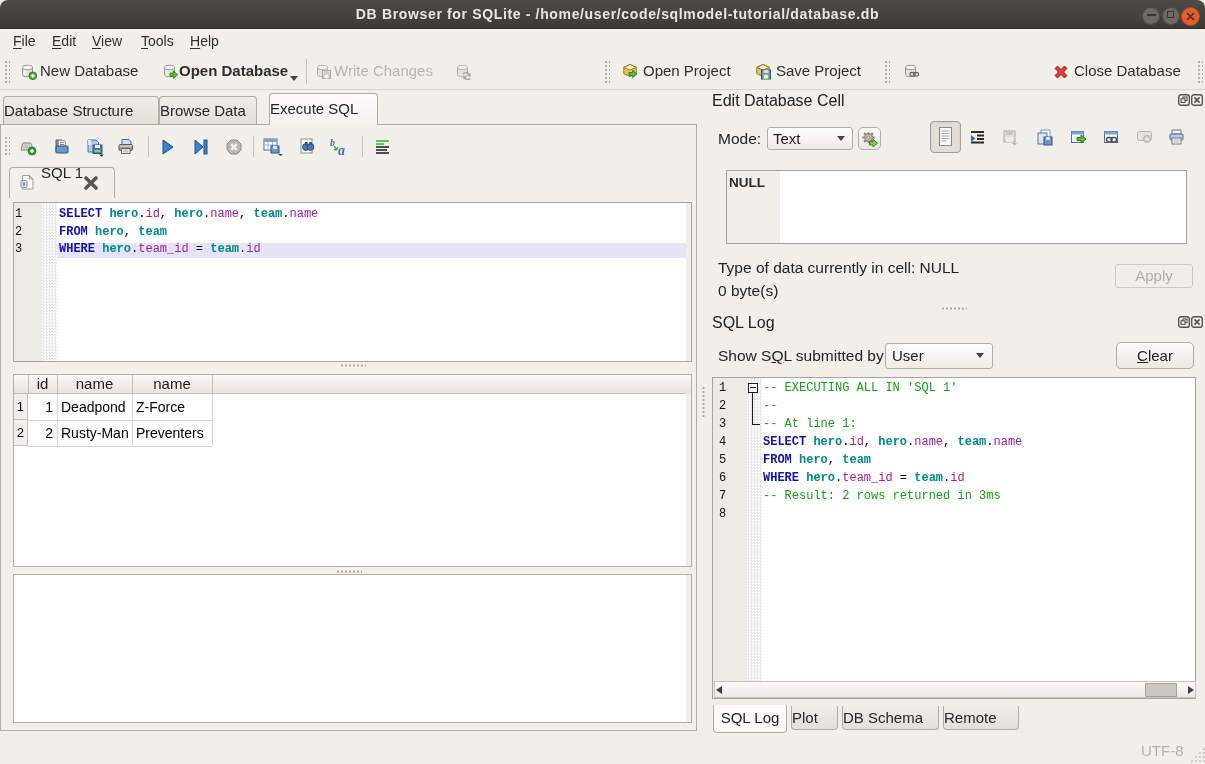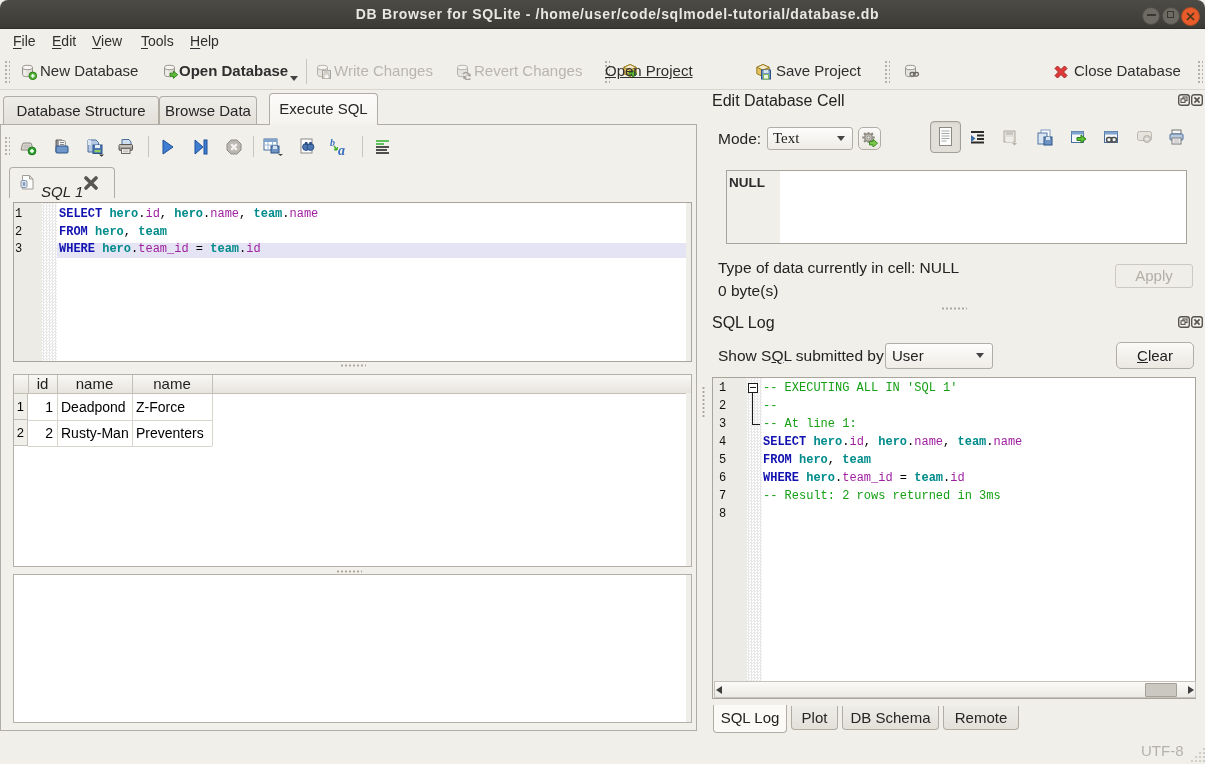--- a/index.html
+++ b/index.html
@@ -12,21 +12,21 @@
 .winbtn{top:7px;width:16px;height:16px;border-radius:50%;}
 
 .menuitem{top:29px;height:24px;line-height:24px;font-size:14px;color:#2f2f2f;}
 .menuitem u{text-decoration-thickness:1px;text-underline-offset:2px;}
 
 .tbtext{top:0;height:36px;line-height:35px;font-size:15px;color:#2f2f2f;}
 .tbtext.dis{color:#b9b5ae;}
 .vsep{width:1px;background:#c9c6be;}
 .handle{background-image:radial-gradient(circle,#b5b1a9 1px,transparent 1.2px);background-size:4px 4px;}
 
-.tab{box-sizing:border-box;border:1px solid #b1ada5;border-bottom:none;border-radius:4px 4px 0 0;background:linear-gradient(#efede8,#e3e0da);text-align:center;font-size:15px;color:#262626;}
+.tab{box-sizing:border-box;border:1px solid #b1ada5;border-bottom:none;border-radius:4px 4px 0 0;background:linear-gradient(#efede8,#e3e0da);text-align:left;font-size:15px;color:#262626;}
 .tab.active{background:linear-gradient(#fcfbfa,#f5f3ef);}
 
 .box{box-sizing:border-box;background:#fff;border:1px solid #a9a59d;}
 .dots-h{height:3px;background-image:radial-gradient(circle,#a9a59d 1px,transparent 1.2px);background-size:4px 3px;}
 .dots-v{width:3px;background-image:radial-gradient(circle,#a9a59d 1px,transparent 1.2px);background-size:3px 4px;}
 
 .kw{color:#1212b0;font-weight:bold;}
 .tb{color:#008b8b;font-weight:bold;}
 .id{color:#a020a0;}
 .cm{color:#15a015;}
@@ -87,28 +87,27 @@
     </svg>
   <div class="abs tbtext dis" style="left:334px;top:53px;">Write Changes</div>
   <svg class="abs" style="left:455px;top:63px" width="17" height="17" id="i-revert">
       <path d="M2.5 4.5 V11.5 a5 2.2 0 0 0 10 0 V4.5" fill="#e6e4df" stroke="#b3b0a8"></path>
       <ellipse cx="7.5" cy="4.5" rx="5" ry="2.2" fill="#f4f3f0" stroke="#b3b0a8"></ellipse>
       <path d="M8 11 a4 4 0 0 1 7 2" fill="none" stroke="#a5a29a" stroke-width="1.5"></path>
       <path d="M15.8 10.5 l-0.5 3.5 l-3 -1.5 z" fill="#a5a29a"></path>
       <path d="M15.5 15.5 a4 4 0 0 1 -6.5 -1.5" fill="none" stroke="#a5a29a" stroke-width="1.5"></path>
       <path d="M8.3 16 l0.3 -3.4 l3 1.6 z" fill="#a5a29a"></path>
     </svg>
-  <div class="abs tbtext dis" style="left:474px;top:53px;">Revert Changes</div>
   <div class="abs handle" style="left:604px;top:60px;width:6px;height:24px;"></div>
   <svg class="abs" style="left:622px;top:63px" width="17" height="17" id="i-openproj">
       <path d="M8 1.5 l6.2 2.8 v6.4 l-6.2 2.8 l-6.2 -2.8 V4.3 z" fill="#e5c25e" stroke="#9a7d22"></path>
       <path d="M8 1.5 l6.2 2.8 l-6.2 2.8 l-6.2 -2.8 z" fill="#f6ecca" stroke="#9a7d22"></path>
       <path d="M7 9.5 h3.6 v-2.1 l4.3 3.6 l-4.3 3.6 v-2.1 H7 z" fill="#63bd3c" stroke="#2e7d15" stroke-width="0.9"></path>
     </svg>
-  <div class="abs tbtext" style="left:605px;top:53px;text-decoration:underline;">Open Project</div>
+  <div class="abs tbtext" style="left:643px;top:53px;">Open Project</div>
   <svg class="abs" style="left:755px;top:63px" width="17" height="17" id="i-saveproj">
       <path d="M8 1.5 l6.2 2.8 v6.4 l-6.2 2.8 l-6.2 -2.8 V4.3 z" fill="#e5c25e" stroke="#9a7d22"></path>
       <path d="M8 1.5 l6.2 2.8 l-6.2 2.8 l-6.2 -2.8 z" fill="#f6ecca" stroke="#9a7d22"></path>
       <rect x="6.5" y="7" width="9" height="9" fill="#6f94c4" stroke="#2c5487"></rect>
       <rect x="8.5" y="7" width="5" height="3" fill="#d7e2ef"></rect>
       <rect x="8.5" y="11.5" width="5" height="4.5" fill="#eaf5e2" stroke="#7fb95a"></rect>
     </svg>
   <div class="abs tbtext" style="left:776px;top:53px;">Save Project</div>
   <div class="abs handle" style="left:884px;top:60px;width:6px;height:24px;"></div>
   <svg class="abs" style="left:903px;top:63px" width="17" height="17" id="i-attach">
@@ -197,21 +196,21 @@
   <div class="abs vsep" style="left:253px;top:136px;height:21px;z-index:2;"></div>
   <div class="abs vsep" style="left:362px;top:136px;height:21px;z-index:2;"></div>
 
   <div class="abs" style="left:9px;top:167px;width:106px;height:31px;box-sizing:border-box;border:1px solid #b1ada5;border-bottom:none;border-radius:4px 4px 0 0;background:#f2f0ea;z-index:2;"></div>
   <svg class="abs" style="left:20px;top:174px;z-index:3" width="15" height="16" id="i-sqltab">
       <path d="M2.5 1.5 h7 l3.5 3.5 V15 H2.5 z" fill="#fcfcfb" stroke="#a29e96"></path>
       <path d="M9.5 1.5 l3.5 3.5 h-3.5 z" fill="#e8e6e1" stroke="#a29e96"></path>
       <rect x="1" y="6.5" width="6" height="7" rx="1.2" fill="#dde4ec" stroke="#8798ab"></rect>
       <rect x="2.8" y="8.2" width="2.4" height="3.6" fill="#7f9cc0"></rect>
     </svg>
-  <div class="abs" style="left:41px;top:177px;height:31px;line-height:30px;font-size:15px;color:#262626;z-index:3;font-style:italic;">SQL 1</div>
+  <div class="abs" style="left:41px;top:158px;height:31px;line-height:30px;font-size:15px;color:#262626;z-index:3;">SQL 1</div>
   <svg class="abs" style="left:84px;top:176px;z-index:3" width="14" height="14">
       <path d="M2 2 L12 12 M12 2 L2 12" stroke="#585650" stroke-width="3.6" stroke-linecap="round"></path>
     </svg>
 
   <div class="abs box" style="left:13px;top:202px;width:679px;height:160px;z-index:2;">
     <div class="abs" style="left:0;top:0;width:29px;height:158px;background:#edebe5;"></div>
     <div class="abs" style="left:28px;top:0;width:15px;height:158px;background:repeating-conic-gradient(#e7e7e7 0% 25%, #ffffff 0% 50%);background-size:3px 3px;"></div>
     <div class="abs" style="left:43px;top:40.4px;width:630px;height:14.5px;background:#e4e4f4;"></div>
     <div class="abs" style="left:672px;top:0;width:5px;height:158px;background:#f0eee8;"></div>
     <div class="abs mono codeline" style="left:1px;top:3px;color:#101010;">1
@@ -263,21 +262,21 @@
       <rect x="0.7" y="0.7" width="10.6" height="10.6" rx="2.4" fill="#f3f1ec" stroke="#57544d" stroke-width="1.4"></rect>
       <rect x="5" y="3" width="4" height="3.6" fill="none" stroke="#57544d" stroke-width="1.1"></rect>
       <rect x="3" y="4.8" width="4" height="3.6" fill="#f3f1ec" stroke="#57544d" stroke-width="1.1"></rect>
     </svg>
   <svg class="abs" style="left:1191px;top:94px;" width="12" height="12">
       <rect x="0.7" y="0.7" width="10.6" height="10.6" rx="2.4" fill="#f3f1ec" stroke="#57544d" stroke-width="1.4"></rect>
       <path d="M3.4 3.4 l5.2 5.2 M8.6 3.4 l-5.2 5.2" stroke="#57544d" stroke-width="1.7"></path>
     </svg>
   <div class="abs" style="left:718px;top:130px;font-size:15.5px;color:#232323;">Mode:</div>
   <div class="abs combo" style="left:767px;top:127px;width:86px;height:23px;"></div>
-  <div class="abs" style="left:773px;top:130px;font-size:15px;color:#232323;font-family:Liberation Serif, serif;">Text</div>
+  <div class="abs" style="left:773px;top:130px;font-size:15px;color:#232323;">Text</div>
   <div class="abs carr" style="left:837px;top:136px;"></div>
   <div class="abs btn" style="left:858px;top:127px;width:23px;height:23px;"></div>
   <svg class="abs" style="left:861px;top:130px;" width="17" height="17" id="i-gear">
       <g stroke="#8d8a82" stroke-width="2.2">
         <path d="M7.5 2.2 v2 M7.5 10.8 v2 M3.2 7.5 h-2 M11.8 7.5 h2 M4.5 4.5 L3.1 3.1 M10.5 10.5 l1.4 1.4 M10.5 4.5 l1.4 -1.4 M4.5 10.5 l-1.4 1.4"></path>
       </g>
       <circle cx="7.5" cy="7.5" r="3.8" fill="#c9c6bf" stroke="#8d8a82" stroke-width="1.4"></circle>
       <circle cx="7.5" cy="7.5" r="1.5" fill="#f1efe9" stroke="#8d8a82"></circle>
       <path d="M8.5 11.5 h3.5 v-2.3 l4.5 4 l-4.5 4 v-2.3 H8.5 z" fill="#7cc94e" stroke="#3c8a1c" stroke-width="1"></path>
     </svg>

